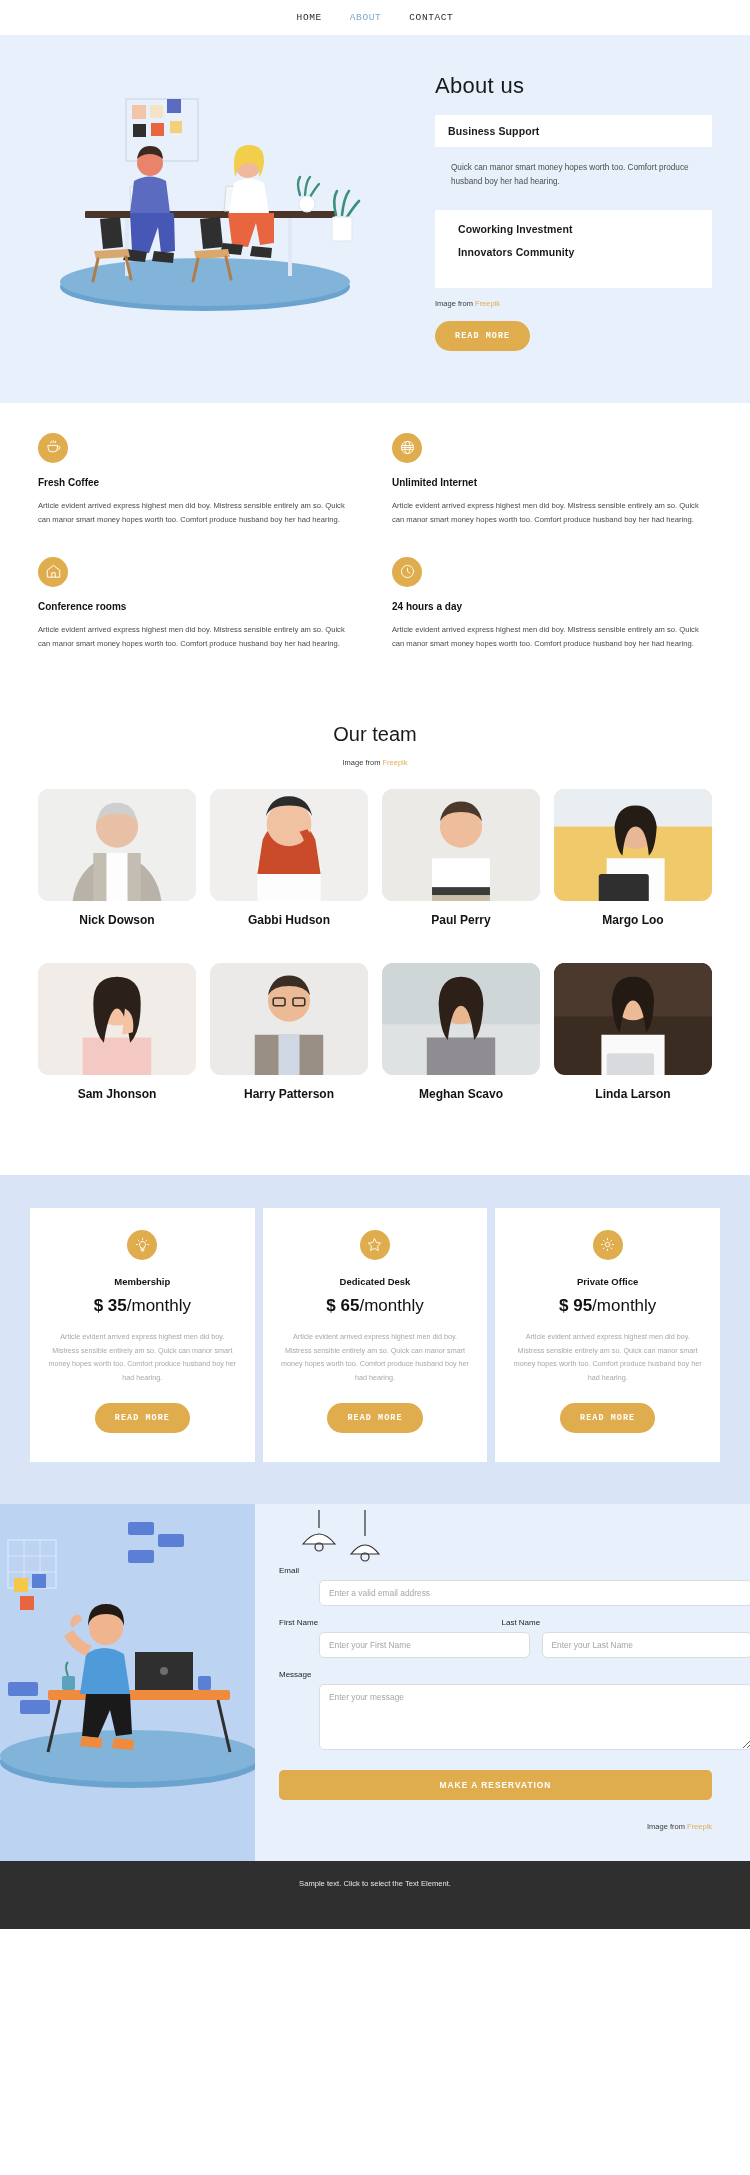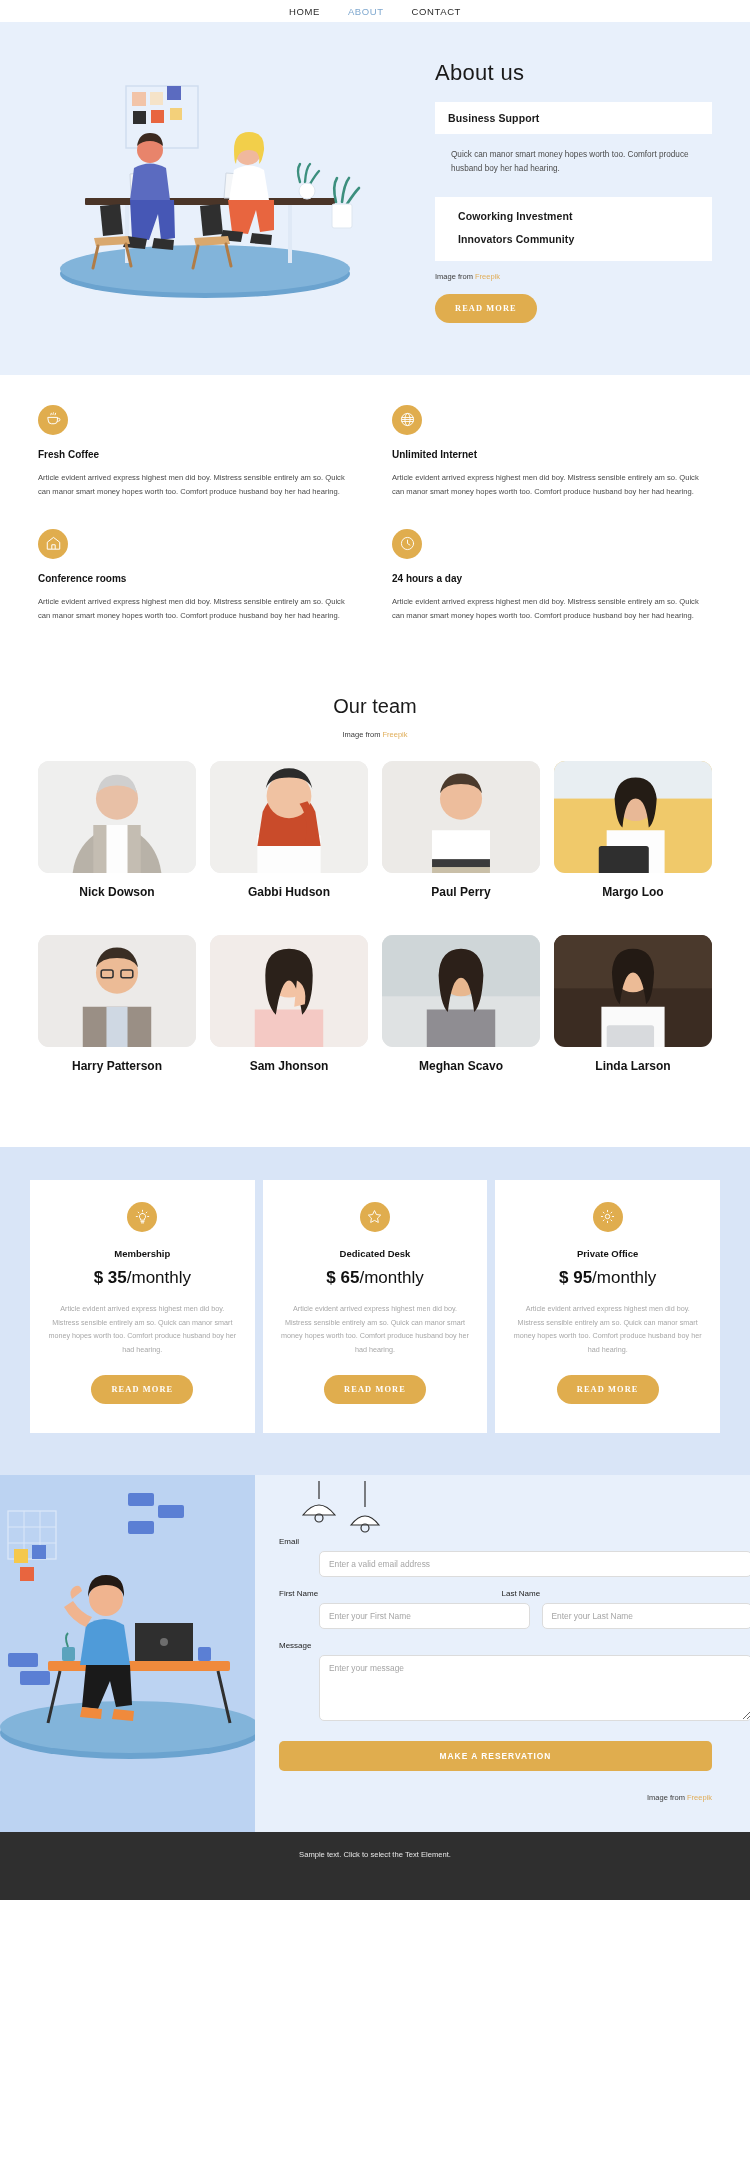--- a/index.html
+++ b/index.html
@@ -7,26 +7,27 @@
   body {
     font-family: "Liberation Sans", sans-serif;
     background: #ffffff;
     color: #1f1f1f;
     width: 750px;
     overflow-x: hidden;
   }
 
   
   .nav {
-    height: 22px;
+    height: 35px;
     background: #ffffff;
     display: flex;
     align-items: center;
     justify-content: center;
     gap: 28px;
+    font-family: Liberation Mono, monospace;
   }
   .nav-link {
     font-size: 9.5px;
     letter-spacing: 0.6px;
     color: #2b2b2b;
     text-decoration: none;
     font-weight: 400;
   }
   .nav-link.active { color: #7fa8cf; }
 
@@ -58,39 +59,39 @@
     letter-spacing: 0.1px;
   }
   .acc-body {
     font-size: 8.2px;
     line-height: 1.75;
     color: #4b4b4b;
     padding: 14px 16px 20px 16px;
   }
   .acc-group { background: #ffffff; padding: 10px 23px; }
   .acc-group .acc-title { margin: 3px 0 11px 0; }
-  .acc-group .acc-title:last-child { margin-bottom: 6px; }
+  .acc-group .acc-title:last-child { margin-bottom: 20px; }
   .credit {
     font-size: 7.5px;
     color: #3c3c3c;
     margin: 11px 0 13px 0;
   }
   .credit a { color: #e0ae5a; text-decoration: none; }
   .btn {
     display: inline-block;
     background: #e0ad4e;
     color: #ffffff;
     font-size: 8.4px;
     font-weight: 700;
     letter-spacing: 1.1px;
     padding: 10px 20px;
     border: none;
     border-radius: 22px;
     cursor: pointer;
-    font-family: Liberation Serif, serif;
+    font-family: Liberation Mono, monospace;
   }
 
   
   .illus-a { position: absolute; left: 30px; top: 18px; }
 
   
   .features {
     background: #ffffff;
     padding: 30px 38px 52px 38px;
     display: grid;
@@ -413,43 +414,43 @@
           <path d="M46 42q2-16 16-16t16 16q-1 18-6 22-2-22-10-22t-10 22q-5-4-6-22z" fill="#241c15"></path>
           <rect x="34" y="78" width="38" height="22" rx="2" fill="#2f2f2f"></rect>
         </svg>
       </div>
       <div class="member-name">Margo Loo</div>
     </div>
 
     <div>
       <div class="member-photo">
         <svg width="100%" height="112" viewBox="0 0 120 112" preserveAspectRatio="xMidYMid slice">
+          <rect width="120" height="112" fill="#f2ece9"></rect>
+          <path d="M34 70h52v42H34z" fill="#f4c9c4"></path>
+          <circle cx="60" cy="44" r="17" fill="#f3c3a4"></circle>
+          <path d="M42 44q0-20 18-20t18 20q0 22-8 30-4-26-10-26t-10 26q-8-8-8-30z" fill="#2b211a"></path>
+          <path d="M66 48q8 4 6 18l-8 2z" fill="#f3c3a4"></path>
+        </svg>
+      </div>
+      <div class="member-name">Sam Jhonson</div>
+    </div>
+
+    <div>
+      <div class="member-photo">
+        <svg width="100%" height="112" viewBox="0 0 120 112" preserveAspectRatio="xMidYMid slice">
           <rect width="120" height="112" fill="#eceae8"></rect>
           <path d="M34 68h52v44H34z" fill="#9a8f85"></path>
           <path d="M52 68h16v44H52z" fill="#cfd8e3"></path>
           <circle cx="60" cy="42" r="16" fill="#ecbb96"></circle>
           <path d="M44 38q3-15 16-15t16 15q-4-7-16-7t-16 7z" fill="#3a2e24"></path>
           <rect x="48" y="40" width="9" height="6" rx="1.5" fill="none" stroke="#333" stroke-width="1.2"></rect>
           <rect x="63" y="40" width="9" height="6" rx="1.5" fill="none" stroke="#333" stroke-width="1.2"></rect>
         </svg>
       </div>
       <div class="member-name">Harry Patterson</div>
-    </div>
-
-    <div>
-      <div class="member-photo">
-        <svg width="100%" height="112" viewBox="0 0 120 112" preserveAspectRatio="xMidYMid slice">
-          <rect width="120" height="112" fill="#f2ece9"></rect>
-          <path d="M34 70h52v42H34z" fill="#f4c9c4"></path>
-          <circle cx="60" cy="44" r="17" fill="#f3c3a4"></circle>
-          <path d="M42 44q0-20 18-20t18 20q0 22-8 30-4-26-10-26t-10 26q-8-8-8-30z" fill="#2b211a"></path>
-          <path d="M66 48q8 4 6 18l-8 2z" fill="#f3c3a4"></path>
-        </svg>
-      </div>
-      <div class="member-name">Sam Jhonson</div>
     </div>
 
     <div>
       <div class="member-photo">
         <svg width="100%" height="112" viewBox="0 0 120 112" preserveAspectRatio="xMidYMid slice">
           <rect width="120" height="112" fill="#dfe2e3"></rect>
           <rect x="0" y="0" width="120" height="60" fill="#cfd6d8"></rect>
           <path d="M34 70h52v42H34z" fill="#8f8d92"></path>
           <circle cx="60" cy="44" r="16" fill="#e8b78f"></circle>
           <path d="M43 44q1-20 17-20t17 20q-1 22-7 28-3-26-10-26t-10 26q-6-6-7-28z" fill="#2c2019"></path>

